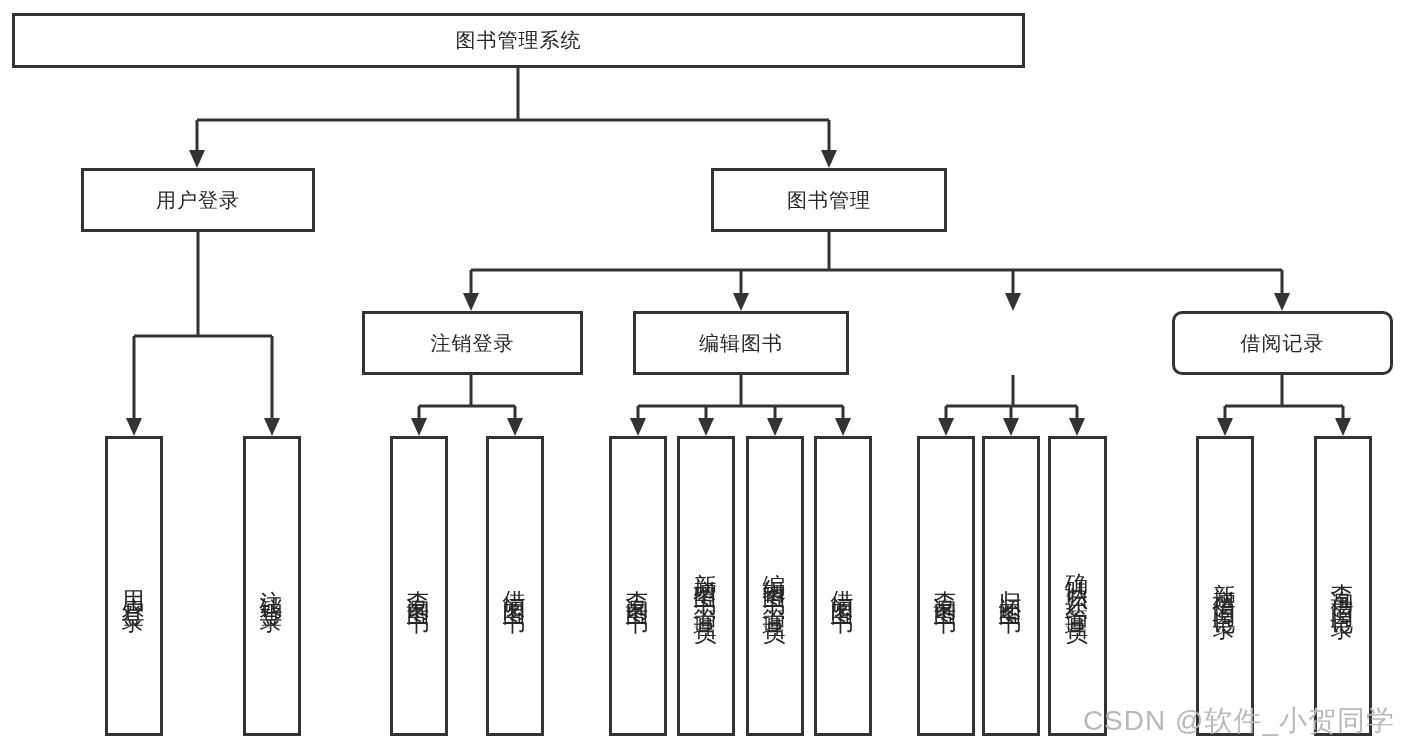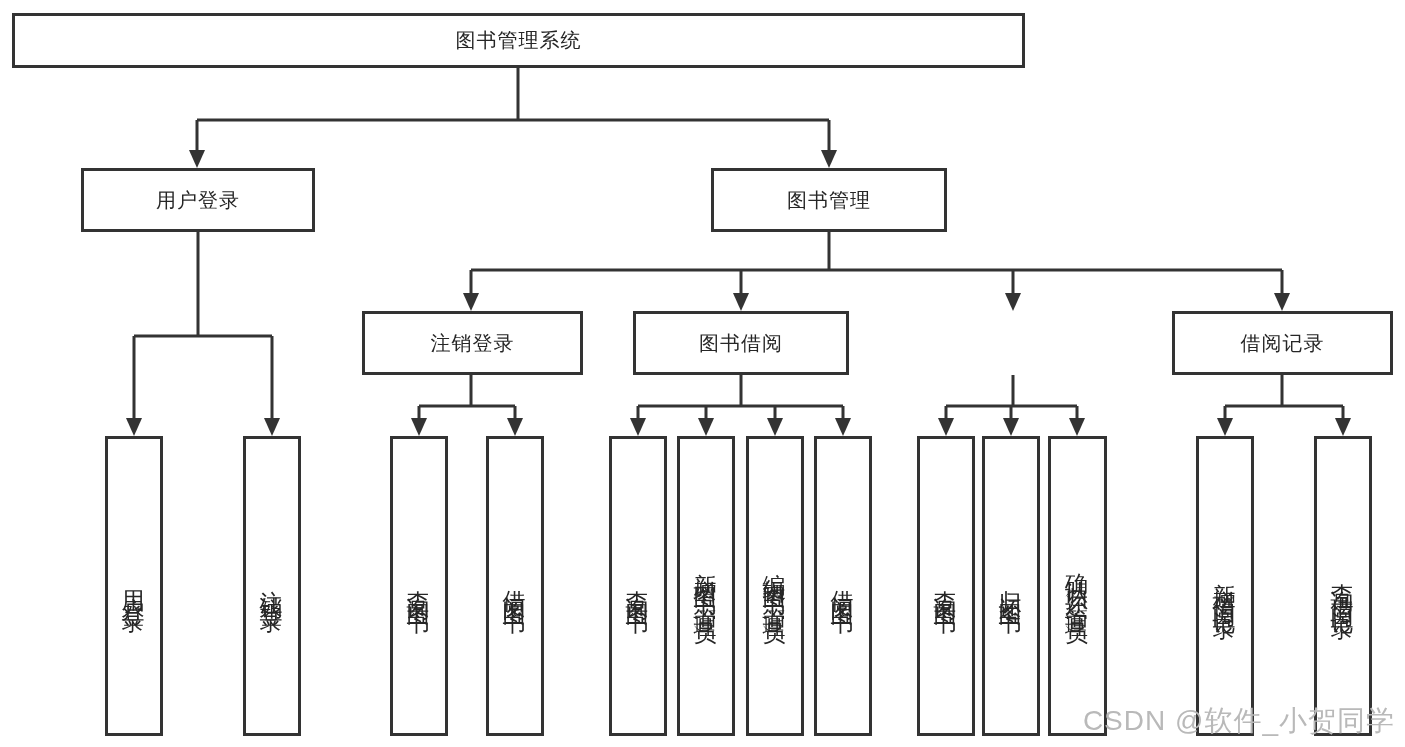--- a/index.html
+++ b/index.html
@@ -97,23 +97,23 @@
     <span>用户登录</span>
   </div>
   <div class="node hnode" style="left:711px; top:168px; width:236px; height:64px;">
     <span>图书管理</span>
   </div>
 
   <div class="node hnode" style="left:362px; top:311px; width:221px; height:64px;">
     <span>注销登录</span>
   </div>
   <div class="node hnode" style="left:633px; top:311px; width:216px; height:64px;">
-    <span>图书借阅</span>
+    <span>编辑图书</span>
   </div>
-  <div class="node hnode" style="left:1172px; top:311px; width:221px; height:64px;">
+  <div class="node hnode" style="left:1172px; top:311px; width:221px; height:64px;border-radius:10px;">
     <span>借阅记录</span>
   </div>
 
   <div class="node leaf" style="left:105px; top:436px; width:58px; height:300px;">
     <span>用户登录</span>
   </div>
   <div class="node leaf" style="left:243px; top:436px; width:58px; height:300px;">
     <span>注销登录</span>
   </div>
 

